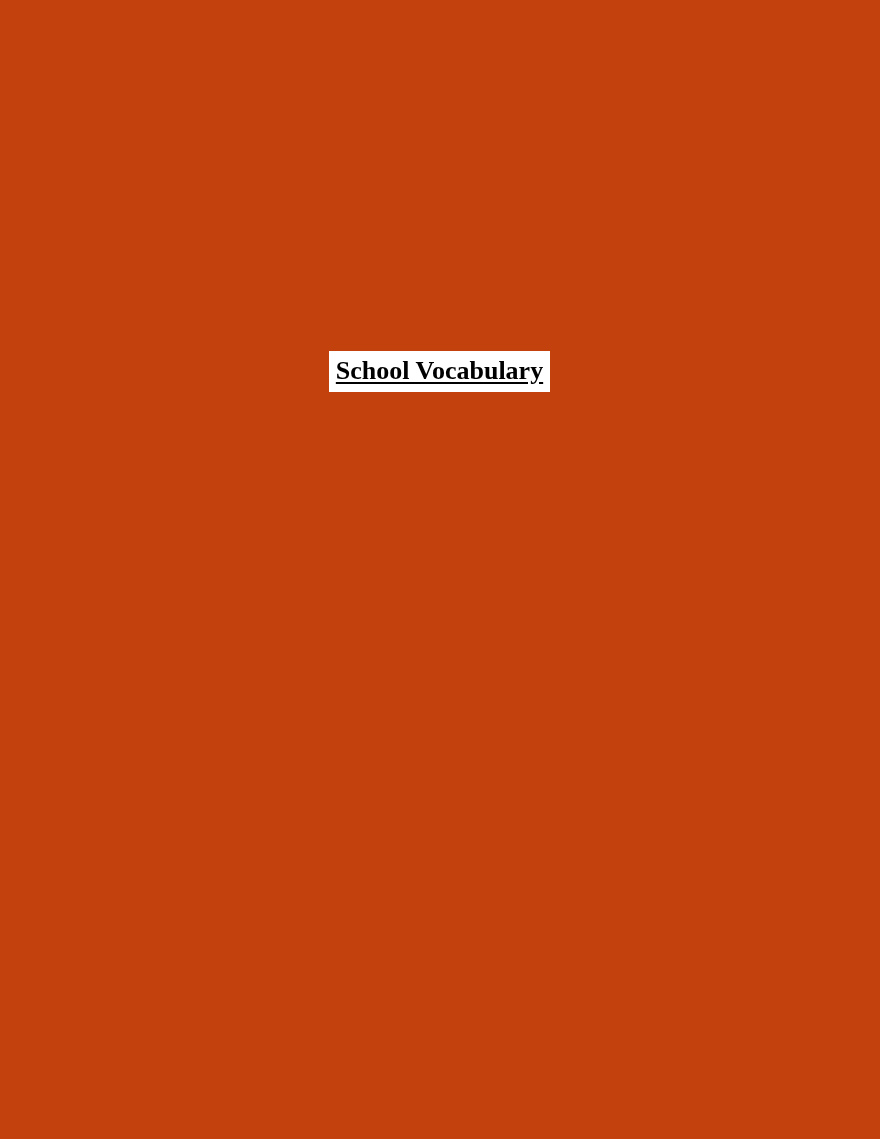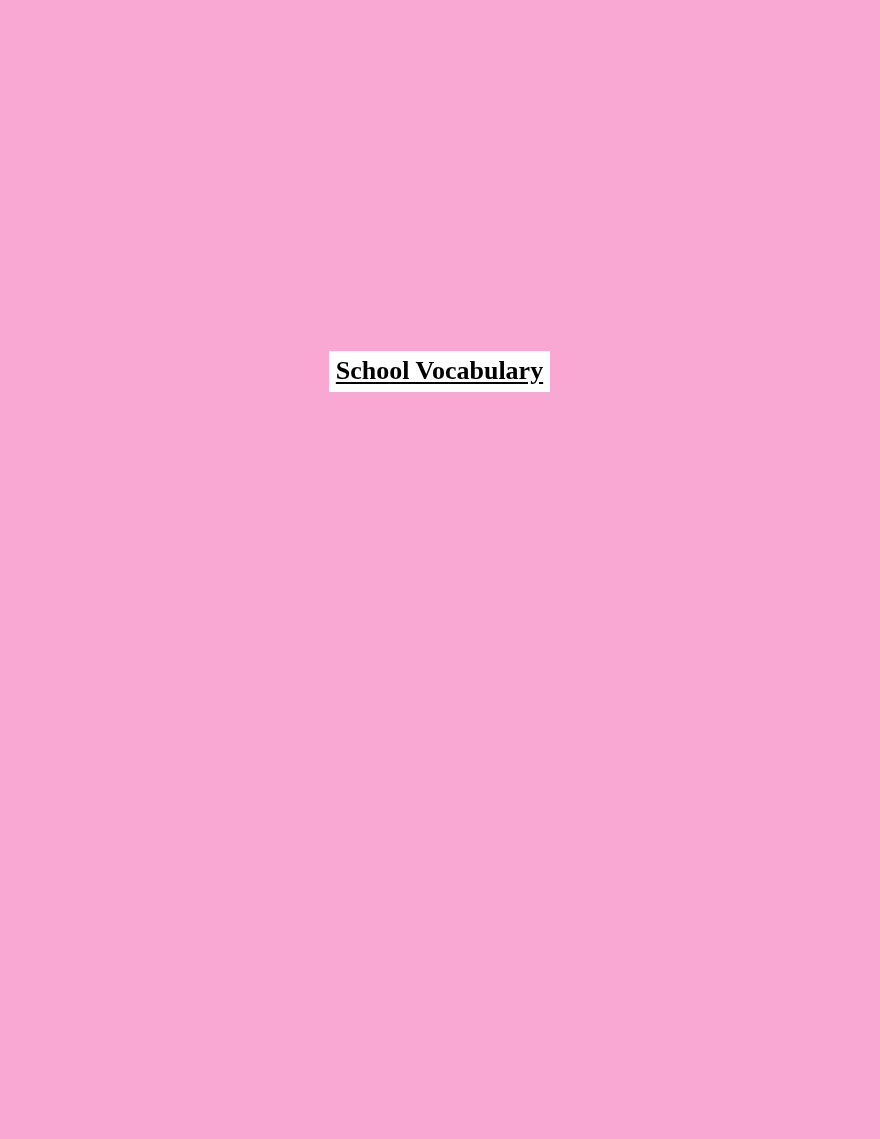--- a/index.html
+++ b/index.html
@@ -15,21 +15,21 @@
     font-family: "Liberation Serif", serif;
   }
 
   
   .page {
     position: absolute;
     left: 0;
     top: 0;
     width: 880px;
     height: 1139px;
-    background: #f9a8d4;
+    background: #c2410c;
   }
 
   .title-block {
     position: absolute;
     left: 329px;
     top: 351px;
     width: 221px;
     height: 41px;
     background: #ffffff;
     box-sizing: border-box;

